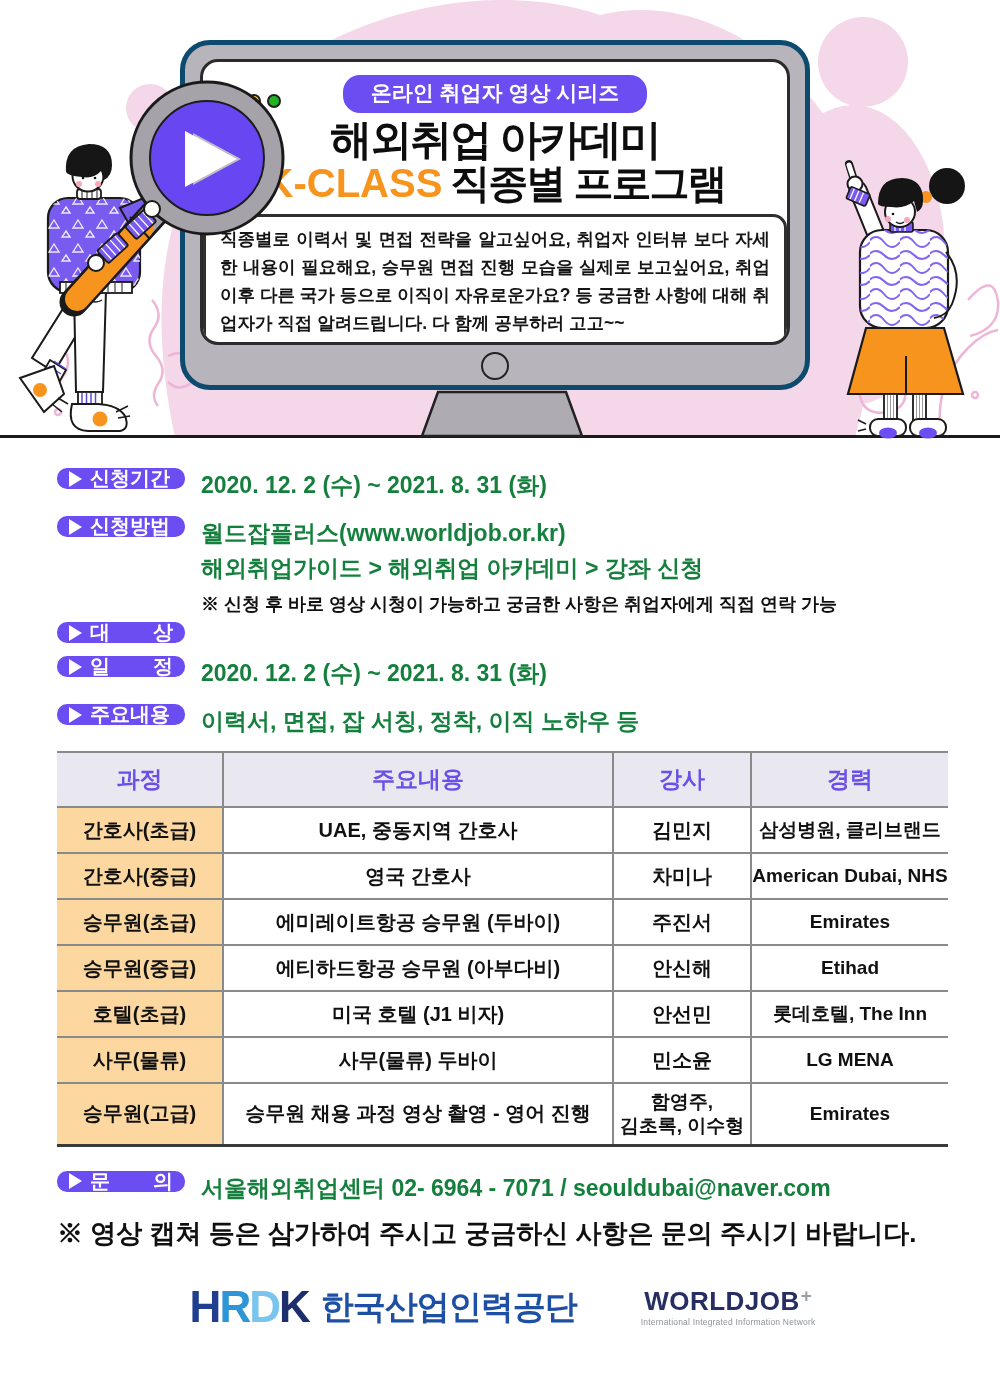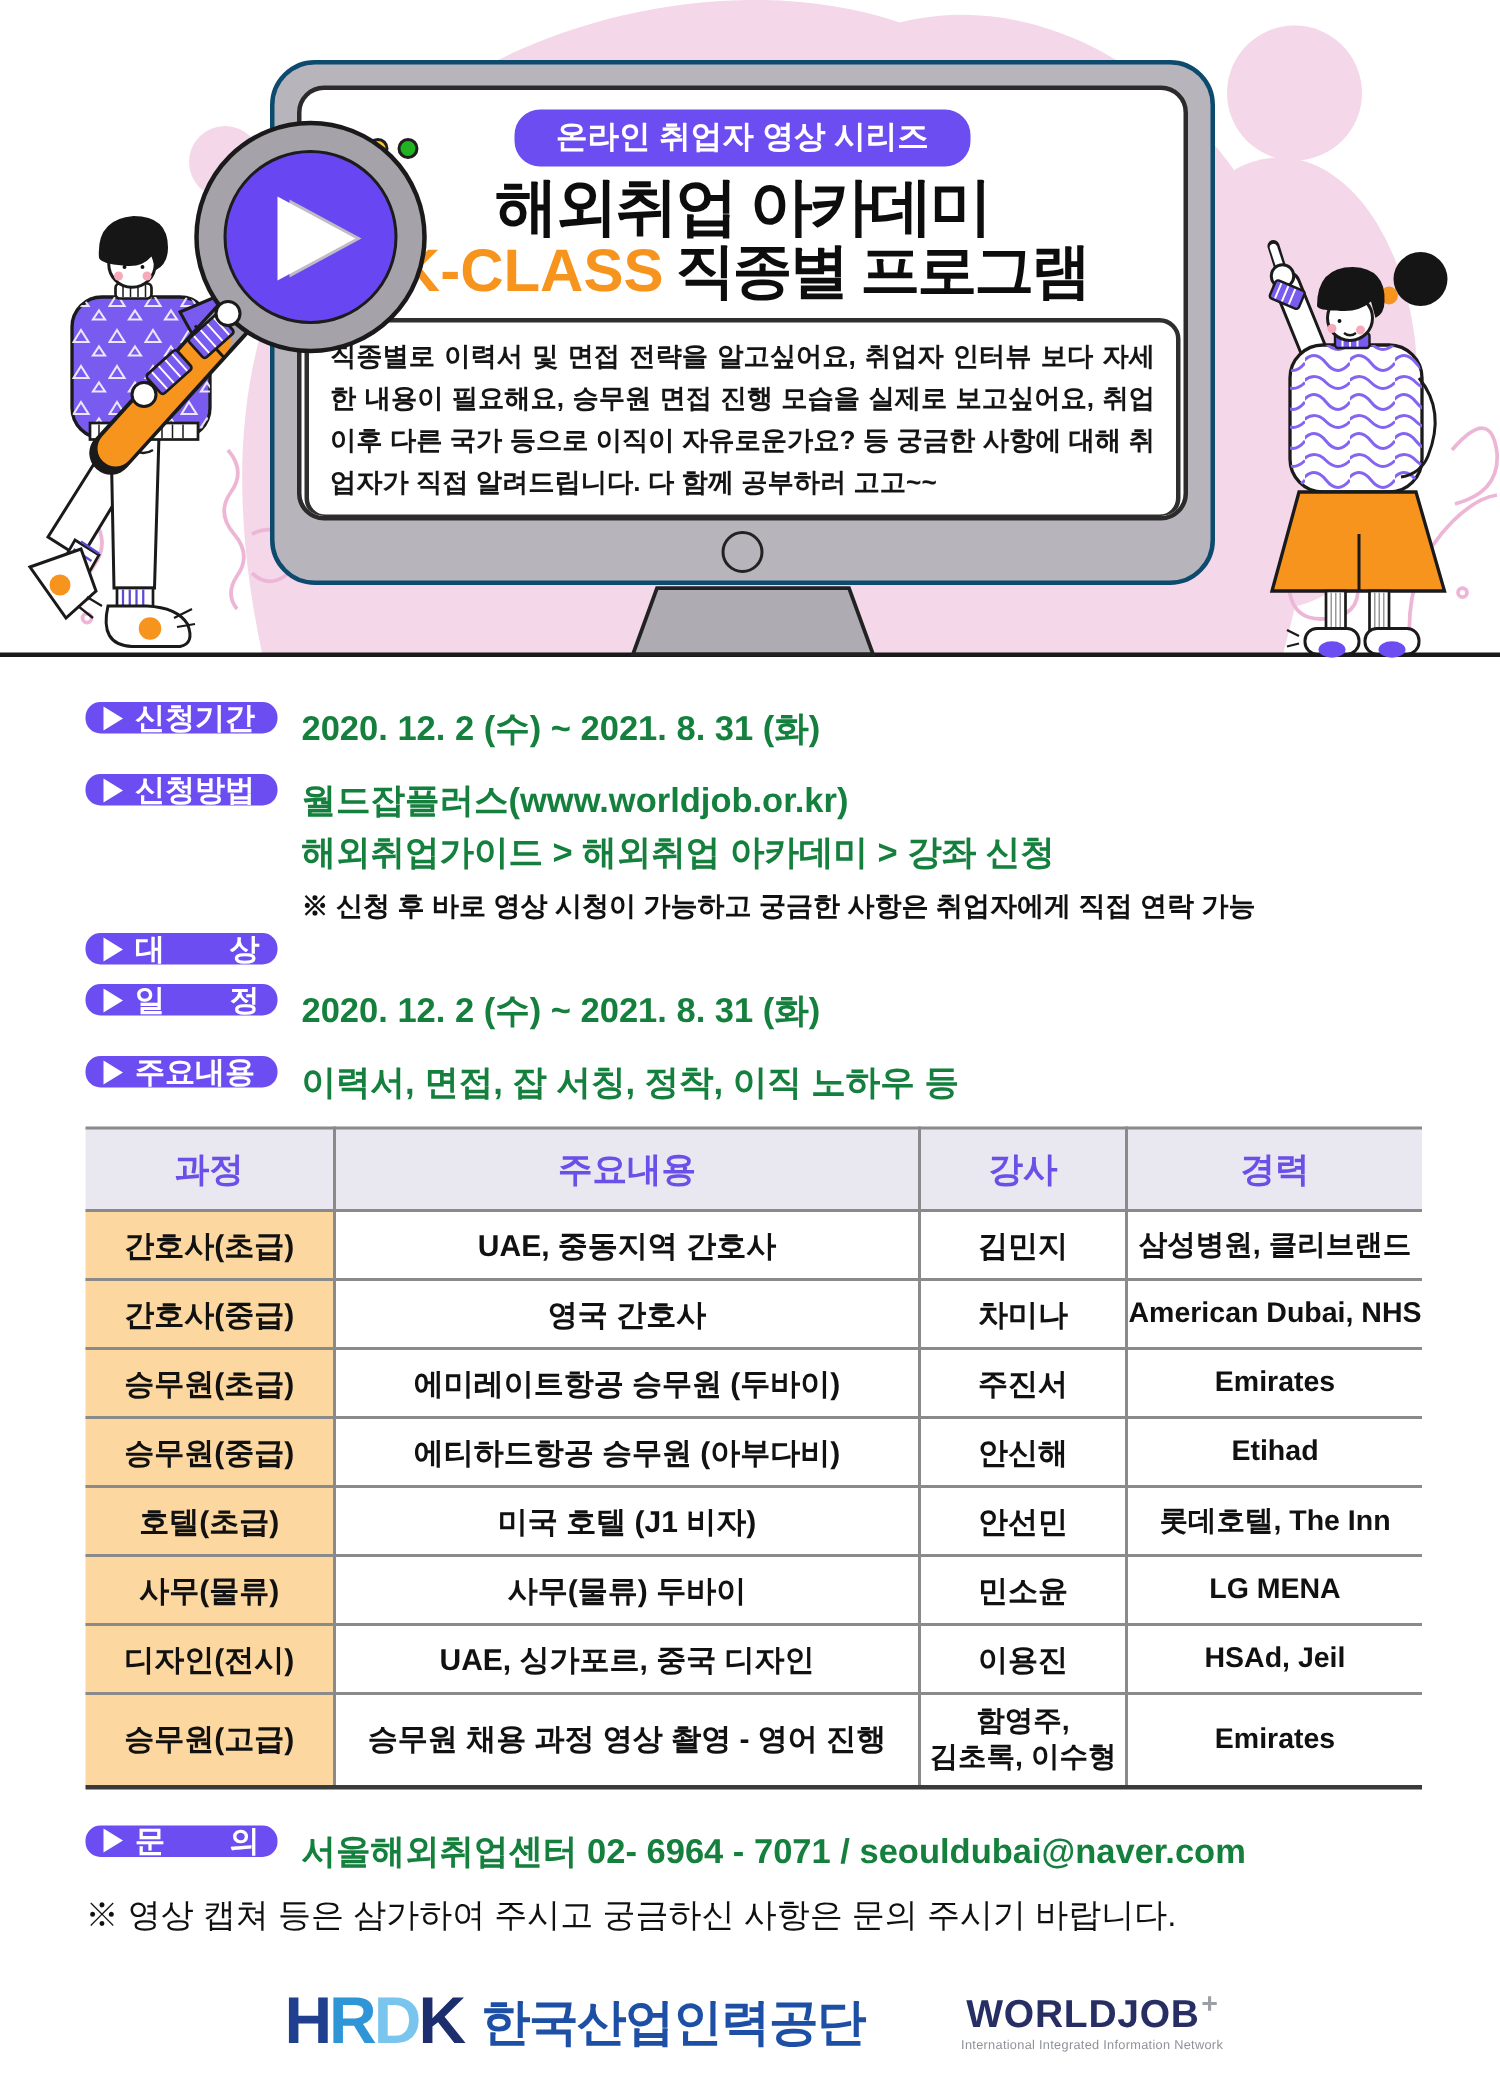--- a/index.html
+++ b/index.html
@@ -7,21 +7,21 @@
   body { width:1000px; height:1400px; font-family:"Liberation Sans", sans-serif; }
   .page { position:relative; width:1000px; height:1400px; background:#fff; overflow:hidden; }
 
   
   .hero { position:relative; width:1000px; height:440px; }
   .hero-art, .magnifier-layer { position:absolute; left:0; top:0; width:1000px; height:440px; }
   .hero-art { z-index:0; }
   .magnifier-layer { z-index:2; pointer-events:none; }
 
   .monitor { position:absolute; left:180px; top:40px; width:630px; height:350px;
-             background:#b7b4bb; border:3px solid #0c4a6e; border-radius:30px; z-index:1; }
+             background:#b7b4bb; border:5px solid #0c4a6e; border-radius:30px; z-index:1; }
   .screen { position:absolute; left:15px; right:15px; top:14px; bottom:40px;
             background:#fff; border:3px solid #2b2b2b; border-radius:18px; overflow:hidden; }
   .camera { position:absolute; bottom:5px; left:50%; transform:translateX(-50%);
             width:28px; height:28px; border:2.5px solid #222; border-radius:50%; }
   .dots { position:absolute; top:32px; left:24px; display:flex; gap:6px; }
   .dot { width:14px; height:14px; border-radius:50%; border:2px solid #1f1f1f; }
   .dot-red{ background:#e8211f; } .dot-yellow{ background:#ffc41f; } .dot-green{ background:#22b322; }
 
   .pill { margin:13px auto 0; width:max-content; max-width:90%; background:#6b4df2; color:#fff;
           font-size:21px; font-weight:700; padding:4px 28px 6px; border-radius:17px; text-align:center; }
@@ -54,21 +54,21 @@
   .course-table th:last-child, .course-table td:last-child { border-right:none; }
   .course-table tr:last-child td { border-bottom:3px solid #3a3a3a; }
   .course-table th { height:55px; background:#e9e7ef; color:#6a4fe8; font-size:23px; font-weight:700; }
   .course-table td { height:46px; background:#fff; font-size:20px; font-weight:600; color:#111; }
   .course-table td.course { background:#fcd7a0; font-weight:700; }
   .course-table td.career { font-size:19px; }
   .course-table tr.tall td { height:62px; }
   .course-table td.multiline { white-space:pre-line; font-size:19px; line-height:1.25; }
   .cw1{width:166px;} .cw2{width:390px;} .cw3{width:138px;} .cw4{width:197px;}
 
-  .notice { font-size:22px; font-weight:400; color:#101010; }
+  .notice { font-size:26px; font-weight:700; color:#101010; }
 
   
   .logos { display:flex; justify-content:center; align-items:center; gap:64px; }
   .hrdk { display:flex; align-items:center; gap:12px; }
   .hrdk-mark { font-size:44px; font-weight:900; letter-spacing:-2px; line-height:1; }
   .hl1{color:#203f8f;} .hl2{color:#2e95d6;} .hl3{color:#79c5ee;} .hl4{color:#1c2e6e;}
   .hrdk-org { font-size:33px; font-weight:800; color:#1d50a5; letter-spacing:-1px; }
   .worldjob { display:flex; flex-direction:column; align-items:center; }
   .wj-top { display:flex; align-items:flex-start; }
   .wj-mark { font-size:26px; font-weight:900; color:#262e63; letter-spacing:0.5px; line-height:1; }
@@ -314,26 +314,20 @@
           <td>미국 호텔 (J1 비자)</td>
           <td>안선민</td>
           <td class="career">롯데호텔, The Inn</td>
         </tr>
         <tr>
           <td class="course">사무(물류)</td>
           <td>사무(물류) 두바이</td>
           <td>민소윤</td>
           <td class="career">LG MENA</td>
         </tr>
-        <tr>
-          <td class="course">디자인(전시)</td>
-          <td>UAE, 싱가포르, 중국 디자인</td>
-          <td>이용진</td>
-          <td class="career">HSAd, Jeil</td>
-        </tr>
         <tr class="tall">
           <td class="course">승무원(고급)</td>
           <td>승무원 채용 과정 영상 촬영 - 영어 진행</td>
           <td class="multiline">함영주,
 김초록, 이수형</td>
           <td class="career">Emirates</td>
         </tr>
       </tbody>
     </table>
 

